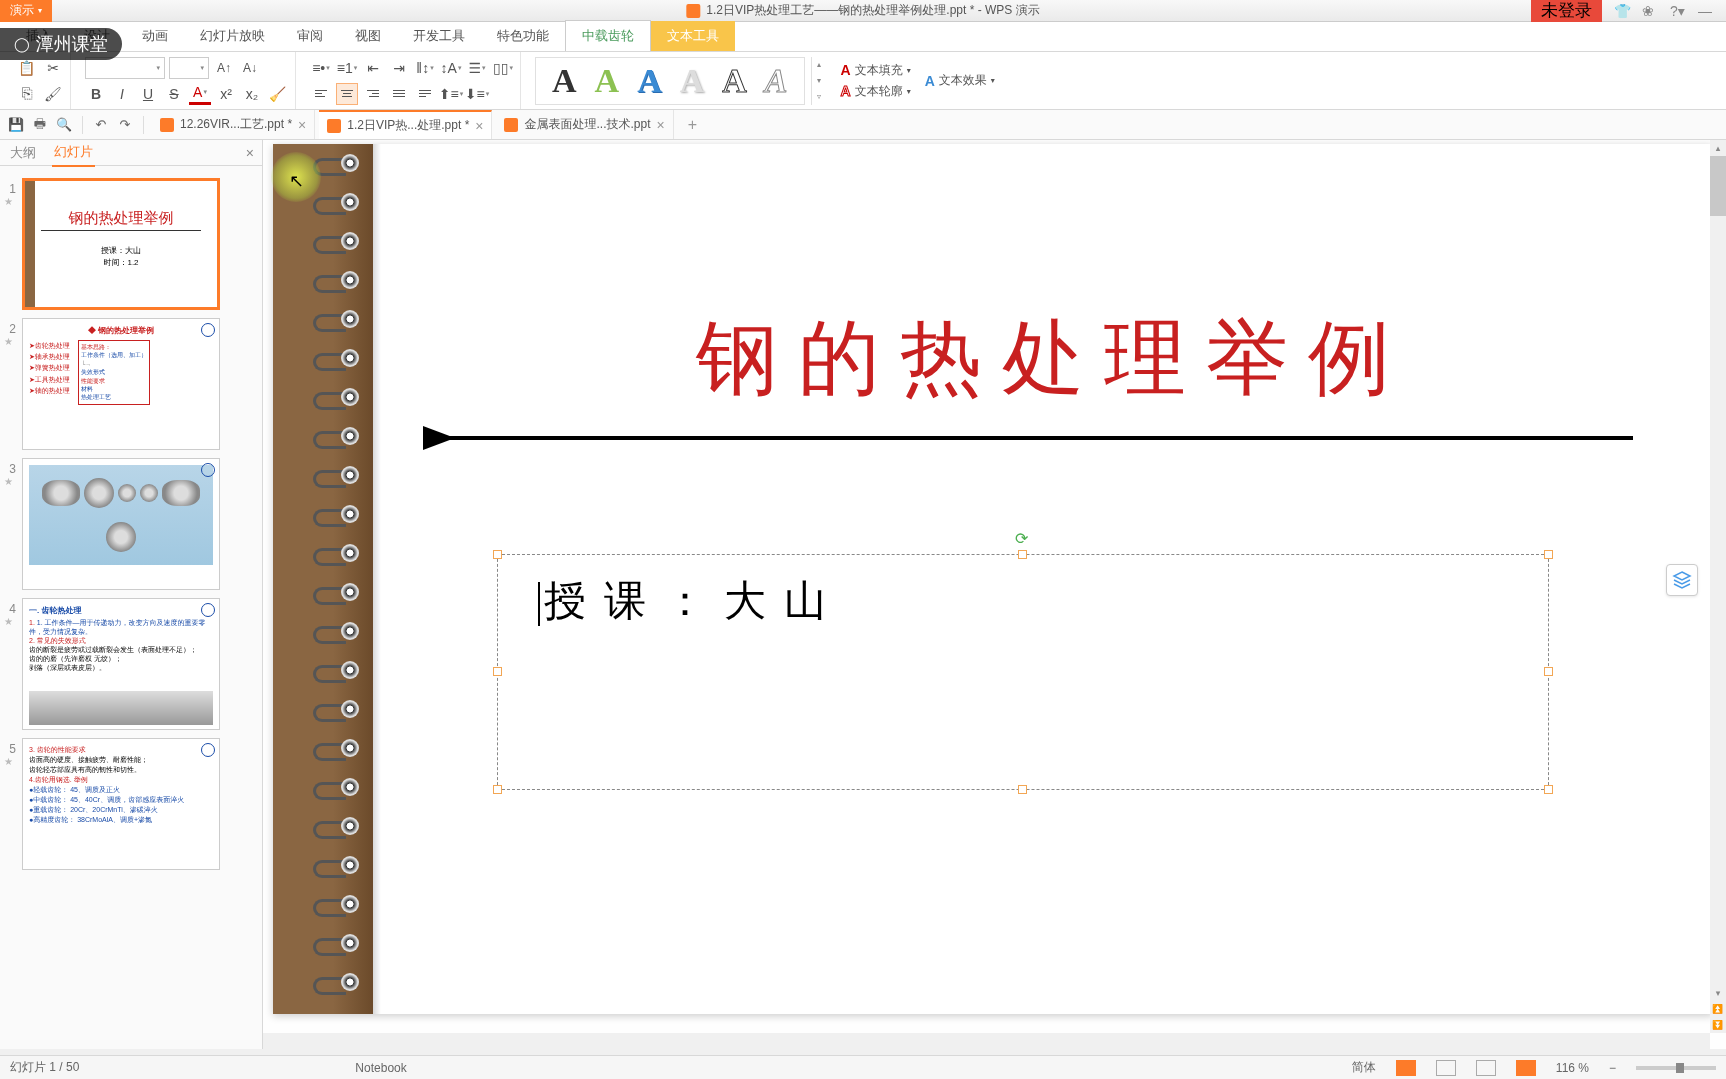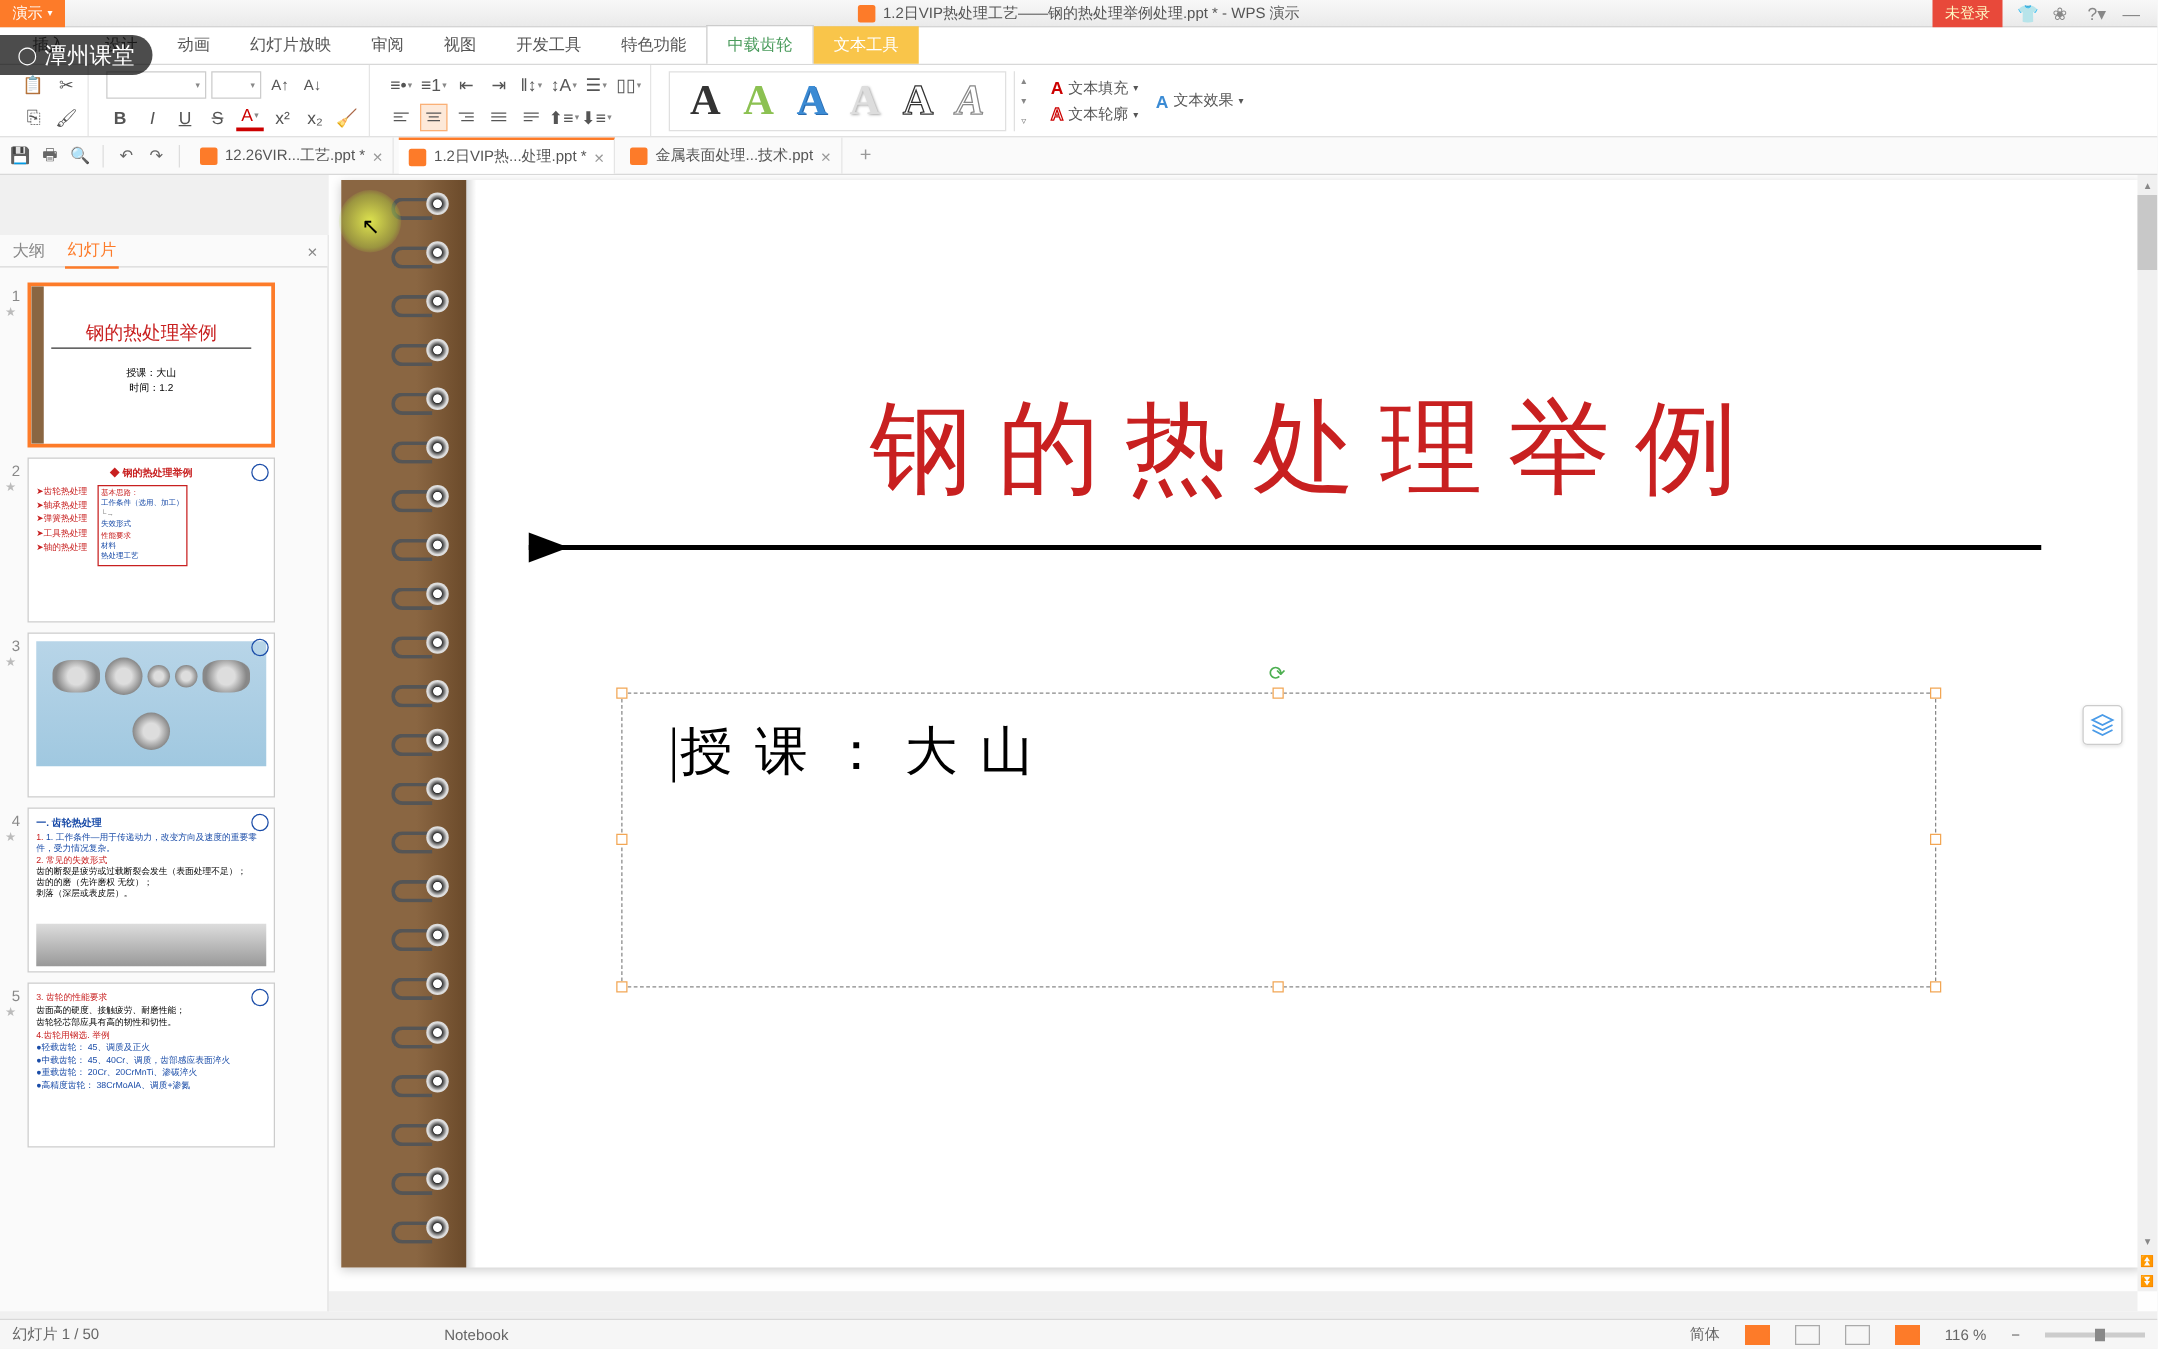--- a/index.html
+++ b/index.html
@@ -5,21 +5,21 @@
 * { margin: 0; padding: 0; box-sizing: border-box; font-family: "Microsoft YaHei", sans-serif; }
 body { background: #f0f0f0; width: 1726px; height: 1079px; overflow: hidden; position: relative; }
 
 
 .title-bar { height: 22px; background: linear-gradient(#f8f8f8, #eaeaea); display: flex; align-items: center; position: relative; border-bottom: 1px solid #ccc; }
 .app-badge { background: #fd7b29; color: #fff; height: 22px; padding: 0 10px; display: flex; align-items: center; font-size: 12px; position: relative; }
 .app-badge::after { content: "▾"; margin-left: 4px; font-size: 8px; }
 .title-center { position: absolute; left: 50%; transform: translateX(-50%); display: flex; align-items: center; gap: 6px; color: #555; font-size: 12px; }
 .title-center .doc-icon { width: 14px; height: 14px; background: #fd7b29; border-radius: 2px; }
 .title-right { margin-left: auto; display: flex; align-items: center; gap: 12px; padding-right: 12px; }
-.login-btn { background: #e8493a; color: #fef9c3; padding: 2px 10px; font-size: 12px; height: 22px; display: flex; align-items: center; }
+.login-btn { background: #e8493a; color: #000000; padding: 2px 10px; font-size: 17px; height: 22px; display: flex; align-items: center; }
 .title-icon { width: 16px; height: 16px; color: #888; font-size: 14px; cursor: pointer; }
 
 
 .menu-bar { height: 30px; background: #fff; display: flex; align-items: flex-end; gap: 0; padding-left: 10px; border-bottom: 1px solid #d8d8d8; position: relative; }
 .menu-item { padding: 6px 16px; font-size: 13px; color: #555; cursor: pointer; }
 .menu-item.tool1 { background: #fff; color: #4a9b5c; border-top: 1px solid #ccc; border-left: 1px solid #ccc; border-right: 1px solid #ccc; }
 .menu-item.tool2 { background: #f9c54a; color: #fff; }
 .watermark { position: absolute; left: 0; top: 28px; z-index: 100; background: rgba(0,0,0,0.7); color: #fff; padding: 4px 14px; font-size: 18px; border-radius: 0 18px 18px 0; display: flex; align-items: center; gap: 6px; }
 .watermark::before { content: "◯"; font-size: 14px; }
 
@@ -59,21 +59,21 @@
 
 
 .main { display: flex; height: calc(100% - 170px); }
 
 
 .panel-tabs { height: 26px; background: #fafafa; border-bottom: 1px solid #d8d8d8; display: flex; align-items: center; padding-left: 8px; gap: 14px; font-size: 13px; position: relative; }
 .panel-tab { color: #888; cursor: pointer; padding: 4px 2px; }
 .panel-tab.active { color: #fd7b29; border-bottom: 2px solid #fd7b29; }
 .panel-close { margin-left: auto; padding-right: 8px; color: #888; cursor: pointer; font-size: 14px; }
 
-.sidebar { width: 263px; background: #fafafa; border-right: 1px solid #d8d8d8; display: flex; flex-direction: column; margin-top: 48px; }
+.sidebar { width: 263px; background: #fafafa; border-right: 1px solid #d8d8d8; display: flex; flex-direction: column; }
 .thumbs { flex: 1; overflow-y: auto; padding: 8px 0; position: relative; }
 .thumbs::-webkit-scrollbar { width: 16px; }
 .thumbs::-webkit-scrollbar-track { background: #f0f0f0; }
 .thumbs::-webkit-scrollbar-thumb { background: #c8c8c8; }
 .thumb-row { display: flex; align-items: flex-start; gap: 6px; padding: 4px 10px 4px 4px; }
 .thumb-num { font-size: 12px; color: #888; width: 12px; text-align: right; padding-top: 4px; }
 .thumb-star { font-size: 10px; color: #bbb; }
 .thumb { width: 198px; height: 132px; background: #fff; border: 1px solid #ccc; position: relative; overflow: hidden; cursor: pointer; }
 .thumb.active { border: 3px solid #fd7b29; }
 

